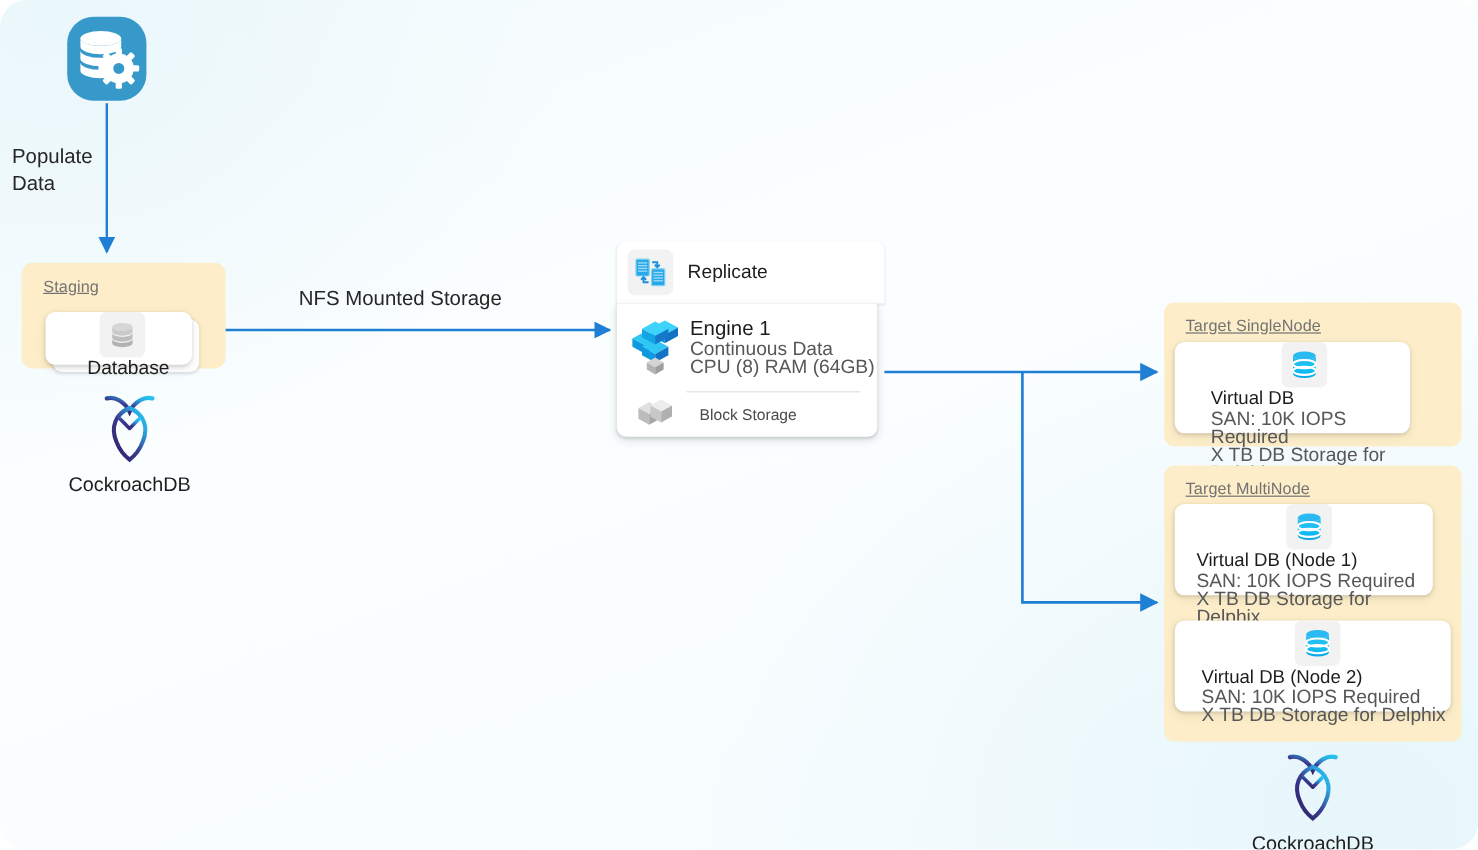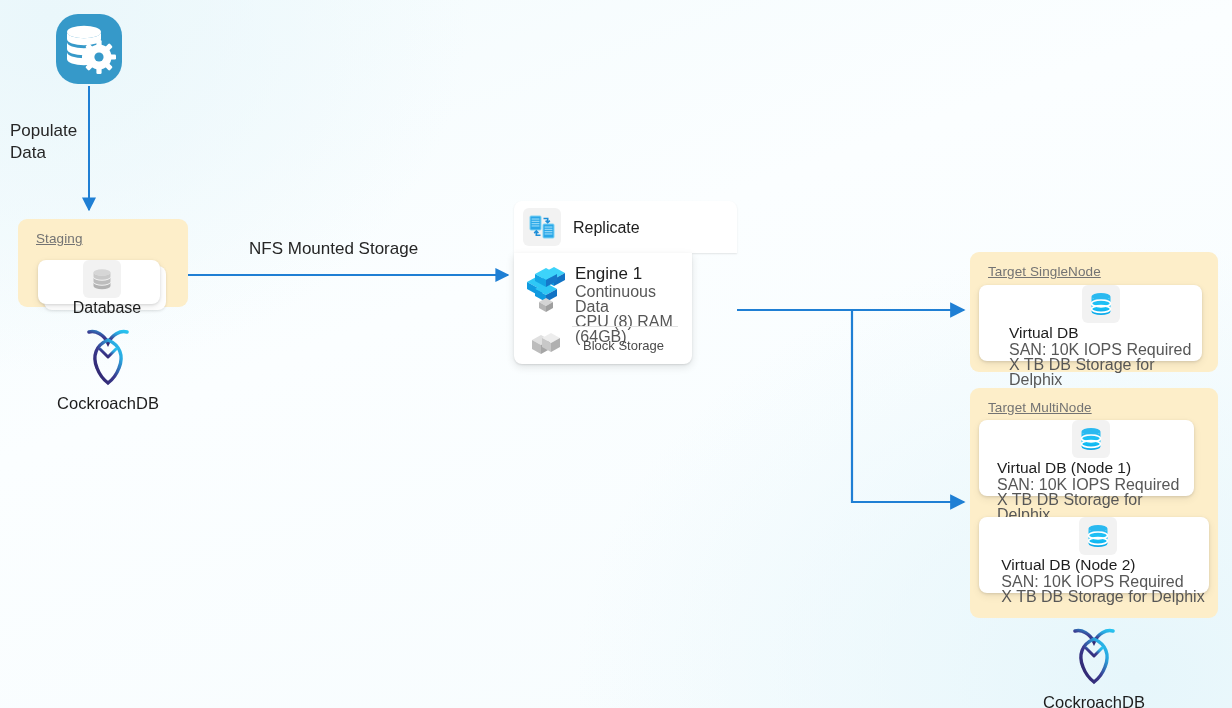--- a/index.html
+++ b/index.html
@@ -15,20 +15,21 @@
   }
   #canvas {
     position: relative;
     width: 1232px;
     height: 708px;
     background:
       radial-gradient(ellipse 900px 700px at 92% 96%, #e6f6fb 0%, rgba(230,246,251,0) 62%),
       radial-gradient(ellipse 700px 600px at 4% 2%, #eaf7fb 0%, rgba(234,247,251,0) 60%),
       linear-gradient(160deg, #f3fbfd 0%, #fbfeff 40%, #f6fcfe 100%);
     overflow: hidden;
+    border-radius: 23px;
   }
   .svg-layer {
     position: absolute;
     left: 0;
     top: 0;
     width: 1232px;
     height: 708px;
     pointer-events: none;
   }
 
@@ -104,21 +105,21 @@
     border-radius: 8px 8px 0 0;
     box-shadow: 0 1px 2px rgba(0,0,0,0.10);
     display: flex;
     align-items: center;
     padding-left: 9px;
     box-sizing: border-box;
   }
   #engine-card {
     position: absolute;
     left: 514px; top: 253px;
-    width: 178px; height: 111px;
+    width: 217px; height: 111px;
     background: #ffffff;
     border-radius: 0 0 8px 8px;
     box-shadow: 0 3px 8px rgba(0,0,0,0.11), 0 1px 2px rgba(0,0,0,0.10);
     box-sizing: border-box;
   }
   .engine-row {
     position: absolute;
     display: flex;
     align-items: flex-start;
   }
@@ -331,21 +332,21 @@
           </g>
         </svg>
       </div>
       <div class="card-sub" style="margin-left:14px;font-size:13px;color:#4a4a4a;">Block Storage</div>
     </div>
   </div>
 
   <div class="group-box" style="left:970px;top:252px;width:248px;height:120px;">
     <div class="group-title">Target SingleNode</div>
   </div>
-  <div class="card" style="left:979px;top:285px;width:223px;height:76px;padding-left:20px;box-sizing:border-box;">
+  <div class="card" style="left:979px;top:285px;width:196px;height:76px;padding-left:20px;box-sizing:border-box;">
     <div class="icon-tile">
       <svg width="28" height="28" viewBox="0 0 28 28" xmlns="http://www.w3.org/2000/svg">
         <ellipse cx="14" cy="6.5" rx="9.5" ry="3.6" fill="#2ab9f0"></ellipse>
         <path d="M4.5 6.5 v15 a9.5 3.6 0 0 0 19 0 v-15 a9.5 3.6 0 0 1 -19 0 z" fill="url(#vdb-grad)"></path>
         <path d="M4.5 12.3 a9.5 3.6 0 0 0 19 0 a9.5 3.6 0 0 1 -19 0 z" fill="#ffffff"></path>
         <ellipse cx="14" cy="13.4" rx="9.5" ry="3.4" fill="none" stroke="#ffffff" stroke-width="1.7"></ellipse>
         <ellipse cx="14" cy="19.0" rx="9.5" ry="3.4" fill="none" stroke="#ffffff" stroke-width="1.7"></ellipse>
       </svg>
     </div>
     <div class="card-text" style="margin-left:10px;">

